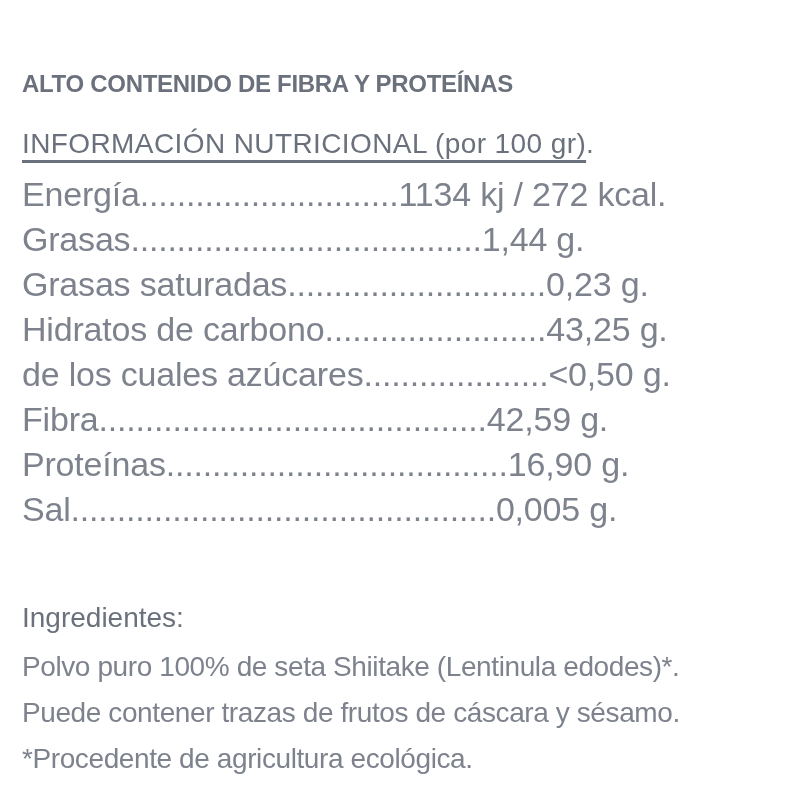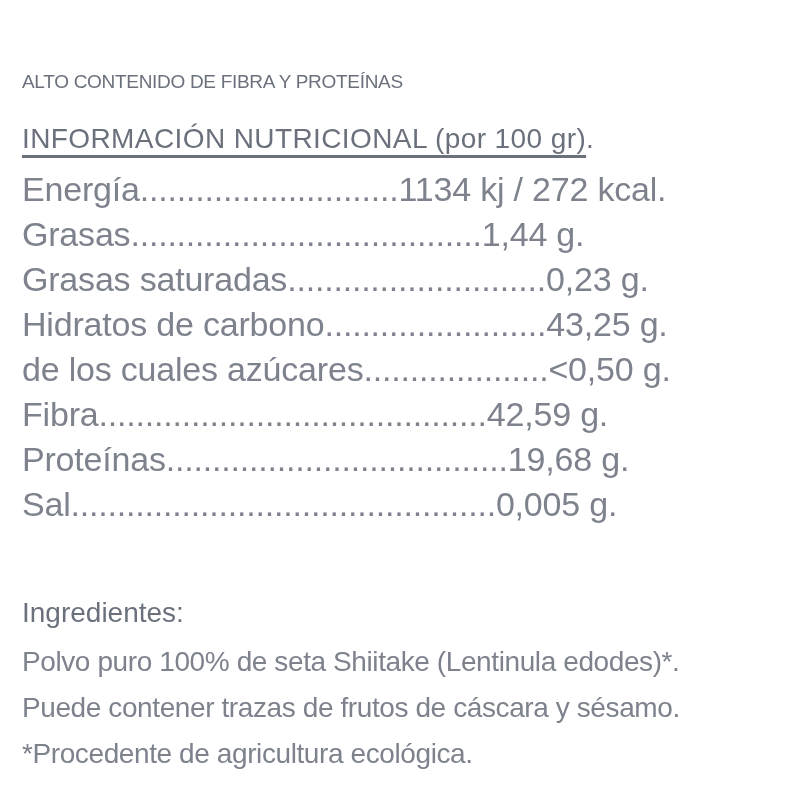--- a/index.html
+++ b/index.html
@@ -15,23 +15,23 @@
     color:var(--text-color);
     overflow:hidden;
   }
   .page{
     width:800px;
     height:800px;
     padding:72px 20px 0 22px;
     background:var(--bg);
   }
   .claim-heading{
-    font-size:19px;
+    font-size:24px;
     line-height:1;
-    font-weight:400;
+    font-weight:700;
     letter-spacing:-0.3px;
     color:var(--heading-color);
     white-space:nowrap;
   }
   .nutrition-heading{
     margin-top:34px;
     font-size:28px;
     line-height:1;
     font-weight:400;
     letter-spacing:0.4px;
@@ -79,21 +79,21 @@
 
   <h2 class="nutrition-heading"><span class="underlined">INFORMACIÓN NUTRICIONAL (por 100 gr)</span><span>.</span></h2>
 
   <div class="nutrition-rows" id="nutrition-rows">
       <div class="nrow"><span>Energía</span><span>............................</span><span>1134 kj / 272 kcal.</span></div>
       <div class="nrow"><span>Grasas</span><span>......................................</span><span>1,44 g.</span></div>
       <div class="nrow"><span>Grasas saturadas</span><span>............................</span><span>0,23 g.</span></div>
       <div class="nrow"><span>Hidratos de carbono</span><span>........................</span><span>43,25 g.</span></div>
       <div class="nrow"><span>de los cuales azúcares</span><span>....................</span><span>&lt;0,50 g.</span></div>
       <div class="nrow"><span>Fibra</span><span>..........................................</span><span>42,59 g.</span></div>
-      <div class="nrow"><span>Proteínas</span><span>.....................................</span><span>19,68 g.</span></div>
+      <div class="nrow"><span>Proteínas</span><span>.....................................</span><span>16,90 g.</span></div>
       <div class="nrow"><span>Sal</span><span>..............................................</span><span>0,005 g.</span></div>
     </div>
 
   <h3 class="ingredients-heading">Ingredientes:</h3>
 
   <div class="ingredients-list" id="ingredient-lines">
       <p class="ingredient-line">Polvo puro 100% de seta Shiitake (Lentinula edodes)*.</p>
       <p class="ingredient-line">Puede contener trazas de frutos de cáscara y sésamo.</p>
       <p class="ingredient-line">*Procedente de agricultura ecológica.</p>
     </div>

